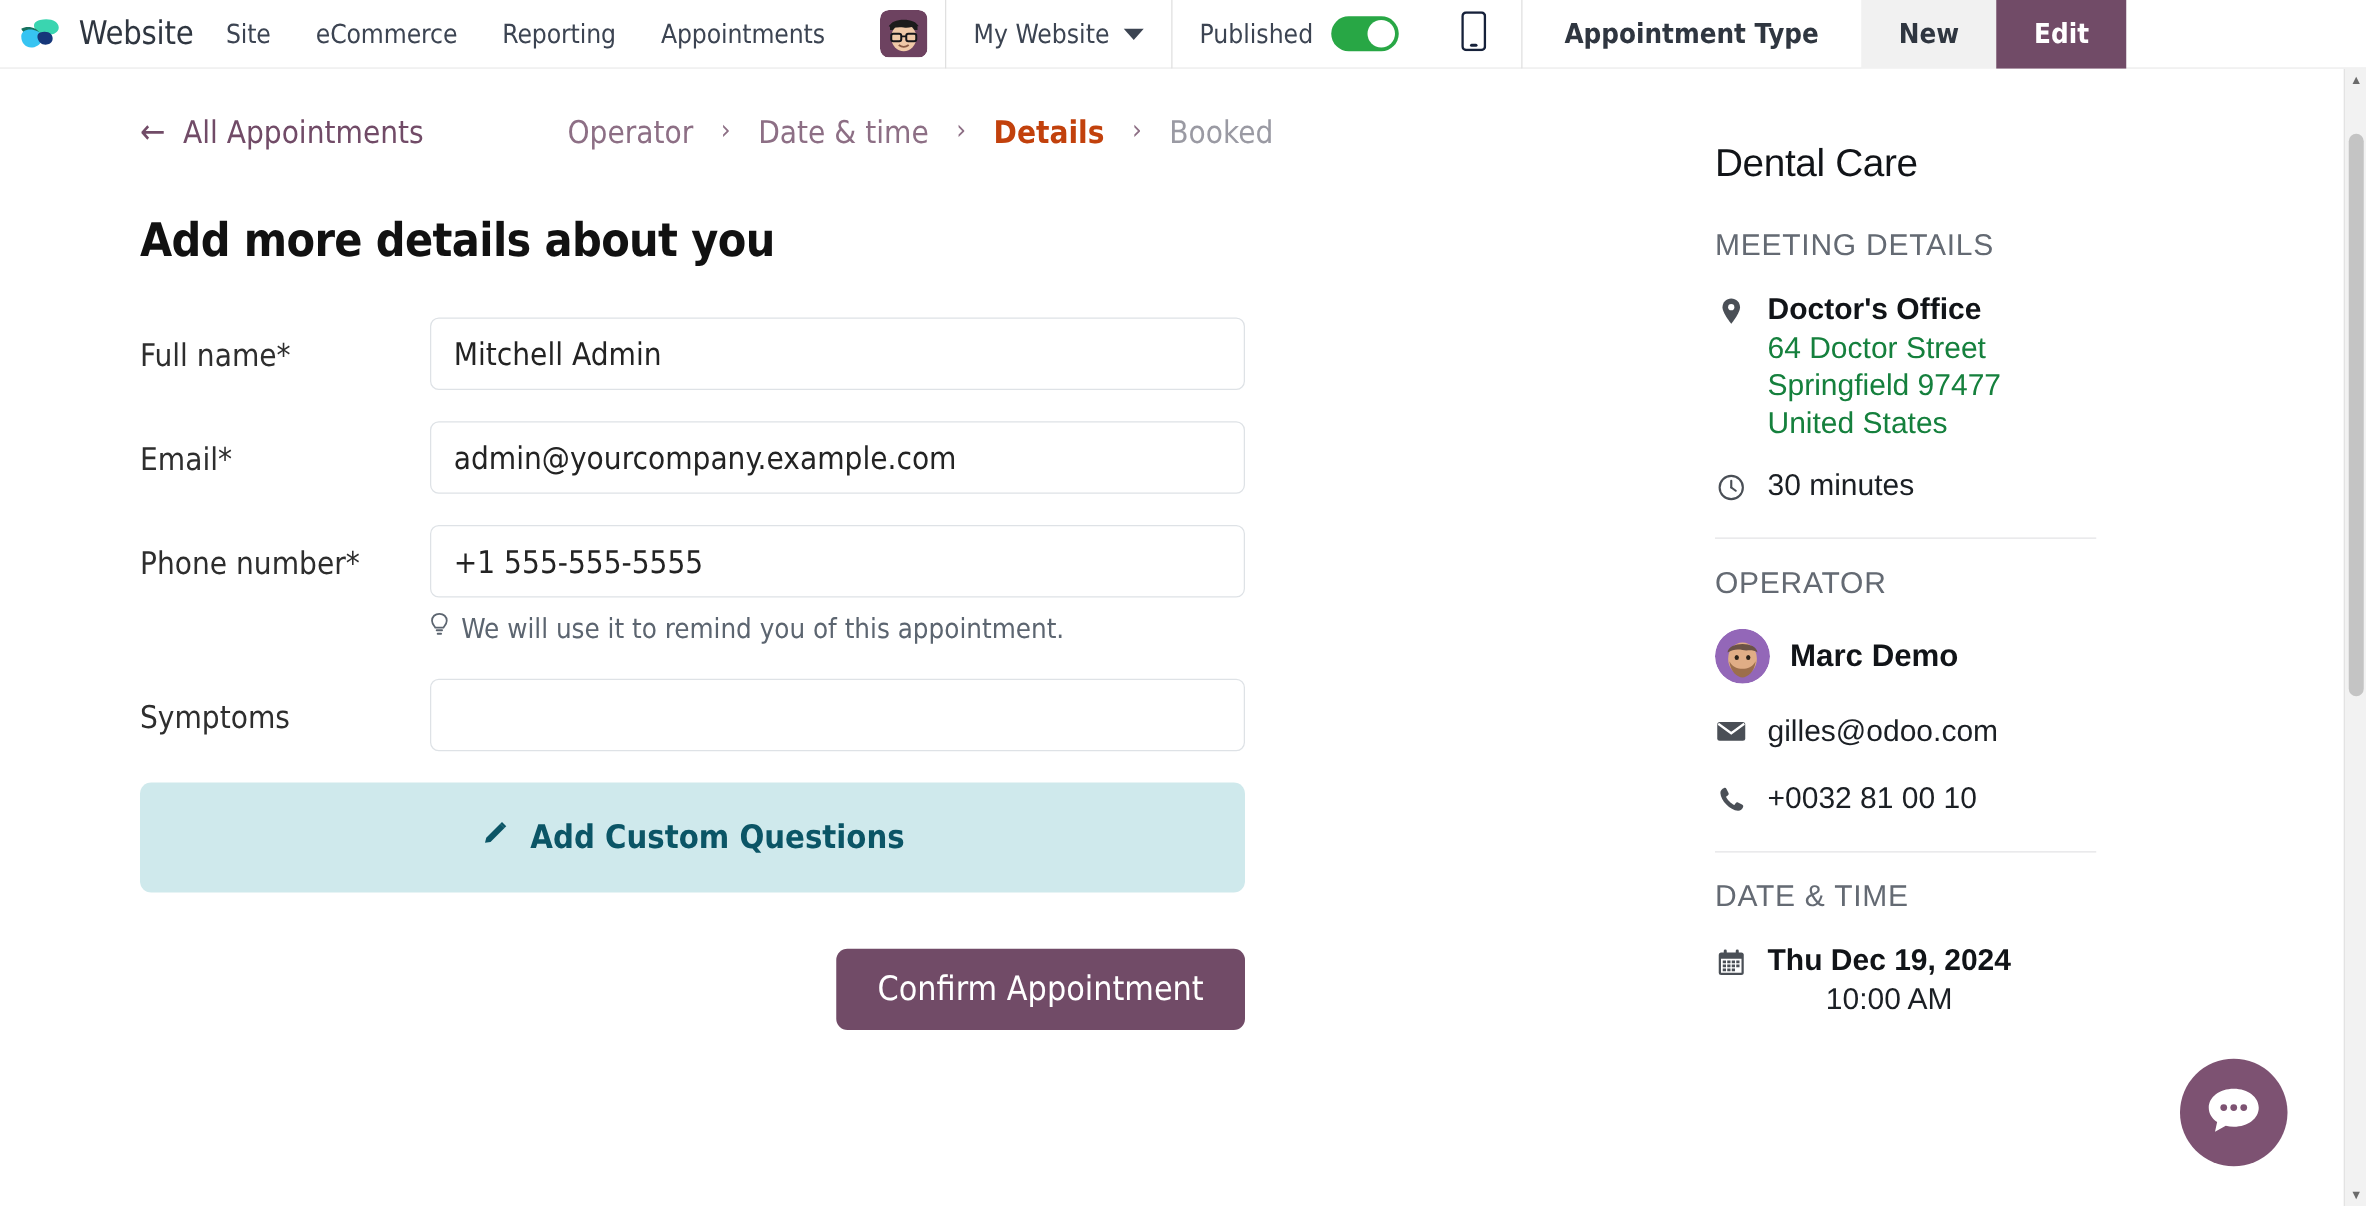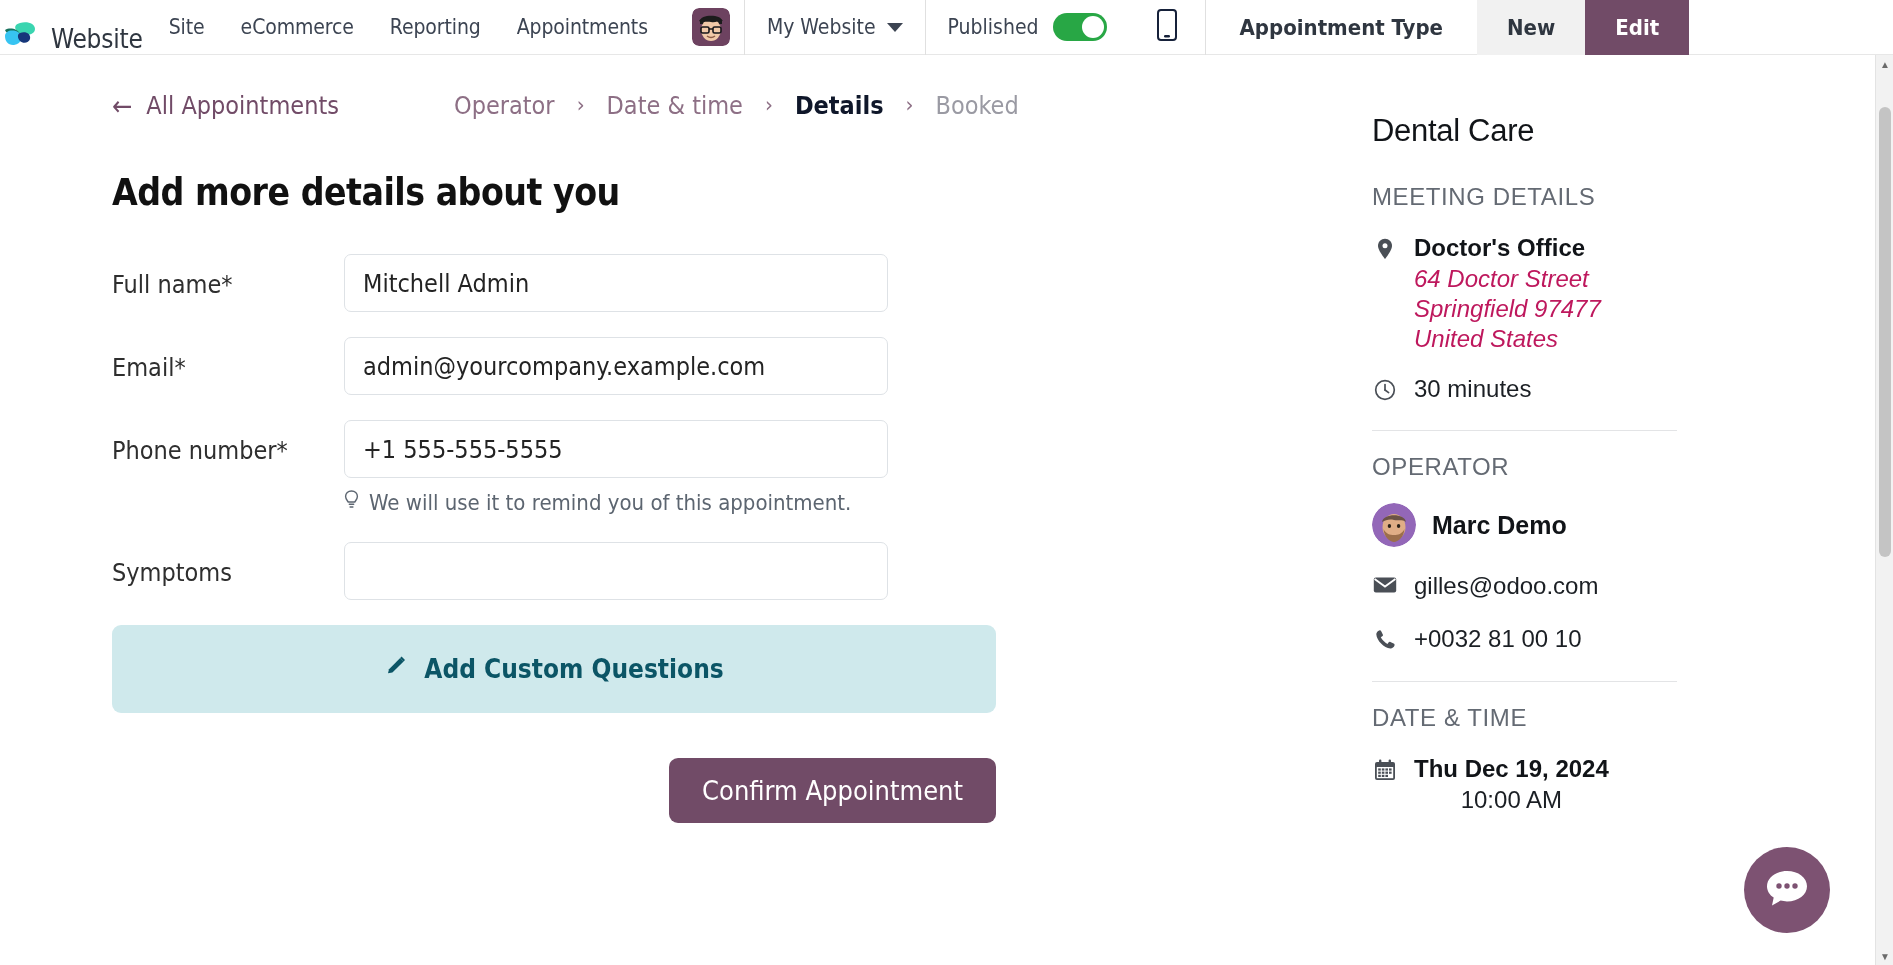--- a/index.html
+++ b/index.html
@@ -17,22 +17,23 @@
     width: 1893px;
     background: #ffffff;
     display: flex;
     align-items: center;
     border-bottom: 1px solid #e7e7e7;
     position: relative;
     font-family: "DejaVu Sans Condensed", "Liberation Sans", sans-serif;
   }
   .nav-brand {
     display: flex;
-    align-items: flex-end;
+    align-items: center;
     gap: 11px;
+    padding-left: 12px;
     padding-right: 8px;
     height: 100%;
   }
   .odoo-logo { width: 40px; height: 40px; flex: 0 0 40px; }
   .brand-text {
     font-size: 26px;
     color: #2f3640;
     letter-spacing: -0.2px;
     font-weight: 400;
   }
@@ -206,21 +207,21 @@
     align-items: center;
     margin-left: 115px;
     gap: 0;
   }
   .step {
     font-size: 25px;
     color: #8d6f85;
     cursor: pointer;
     white-space: nowrap;
   }
-  .step.active { color: #0f172a; font-weight: 700; cursor: default; }
+  .step.active { color: #c2410c; font-weight: 700; cursor: default; }
   .step.muted { color: #9a9aa3; cursor: default; }
   .chev {
     color: #8d6f85;
     font-size: 22px;
     padding: 0 22px;
     line-height: 1;
   }
 
   .headline {
     font-size: 37px;
@@ -240,21 +241,21 @@
   }
   .form-label {
     width: 232px;
     flex: 0 0 232px;
     font-size: 25px;
     color: #2e2e2e;
     padding-top: 16px;
     white-space: nowrap;
   }
   .form-control {
-    width: 544px;
+    width: 652px;
     height: 58px;
     border: 1px solid #dee2e6;
     border-radius: 7px;
     background: #fff;
     font-family: inherit;
     font-size: 25px;
     color: #232323;
     padding: 0 18px;
     outline: none;
   }
@@ -349,21 +350,21 @@
     line-height: 1.28;
     white-space: nowrap;
   }
   .side-text {
     font-size: 24px;
     color: #1b1f24;
     line-height: 1.28;
     white-space: nowrap;
     text-align: center;
   }
-  .addr-line { font-size: 24px; color: #be185d; line-height: 1.25; white-space: nowrap; font-style: italic; }
+  .addr-line { font-size: 24px; color: #15803d; line-height: 1.25; white-space: nowrap; }
   .side-sep {
     border: none;
     border-top: 1px solid #e3e4e6;
     margin: 26px 0 22px 0;
     width: 305px;
   }
   .operator-row {
     display: flex;
     align-items: center;
     gap: 16px;

